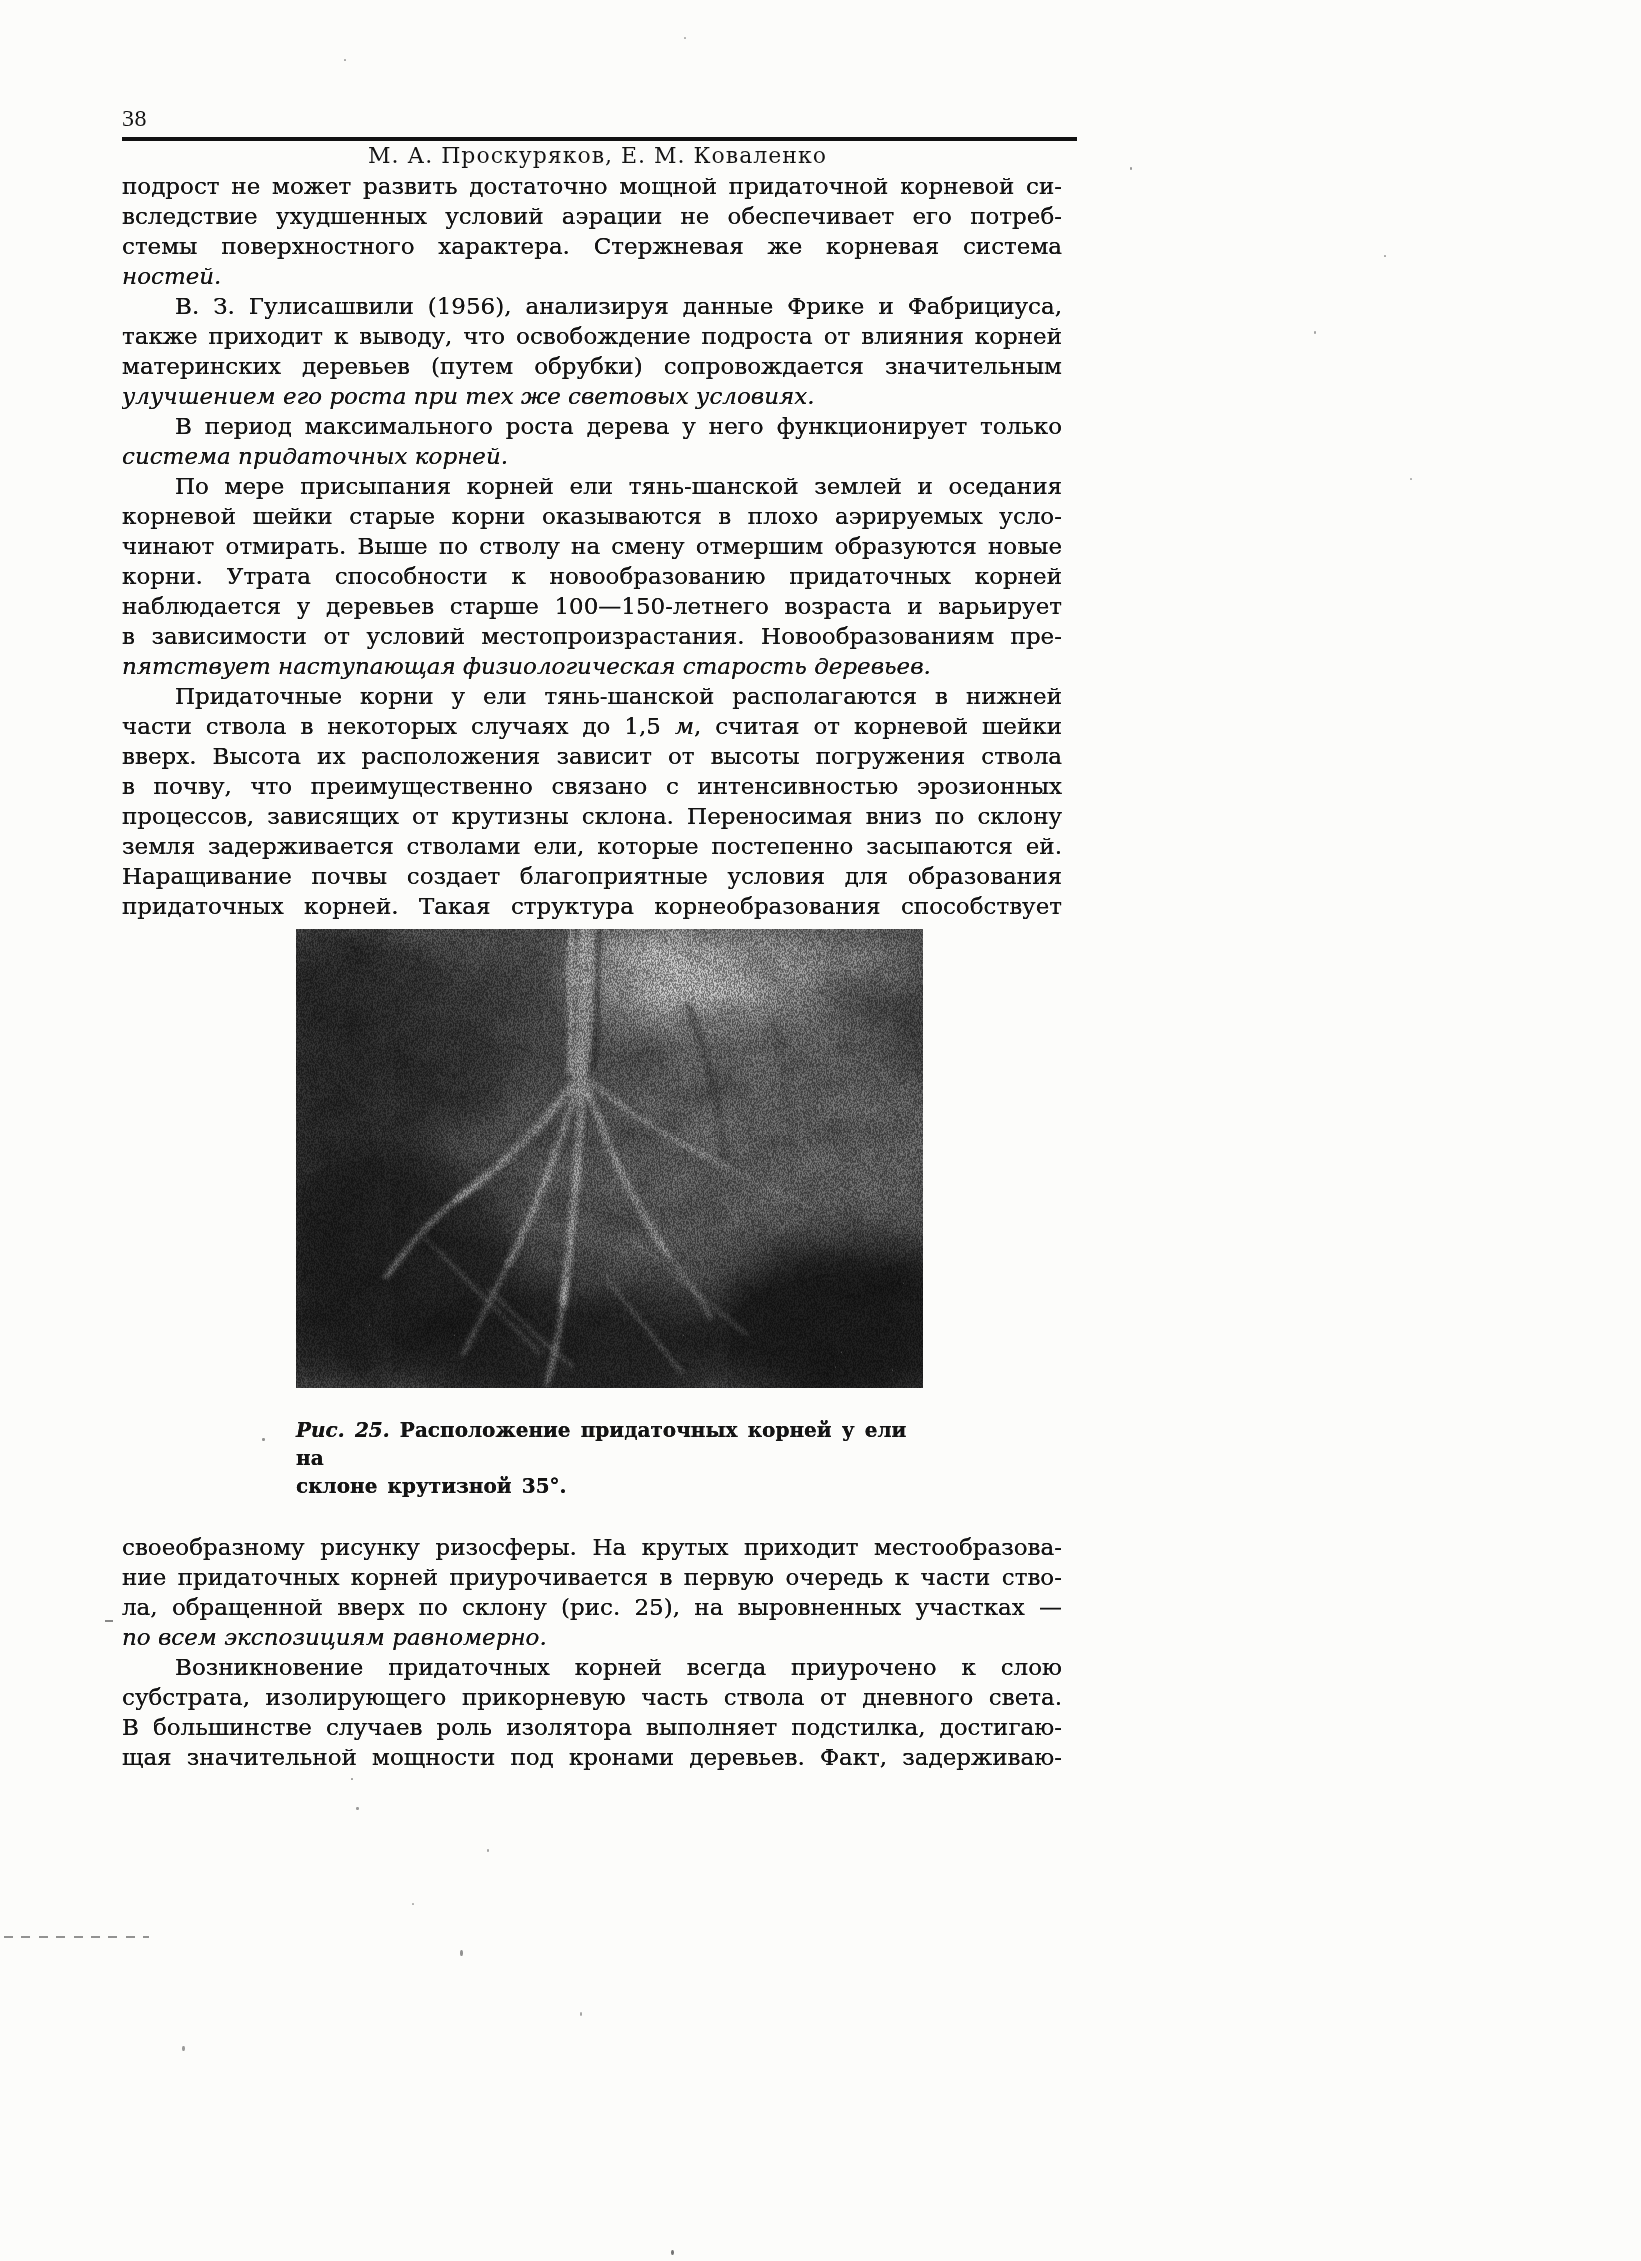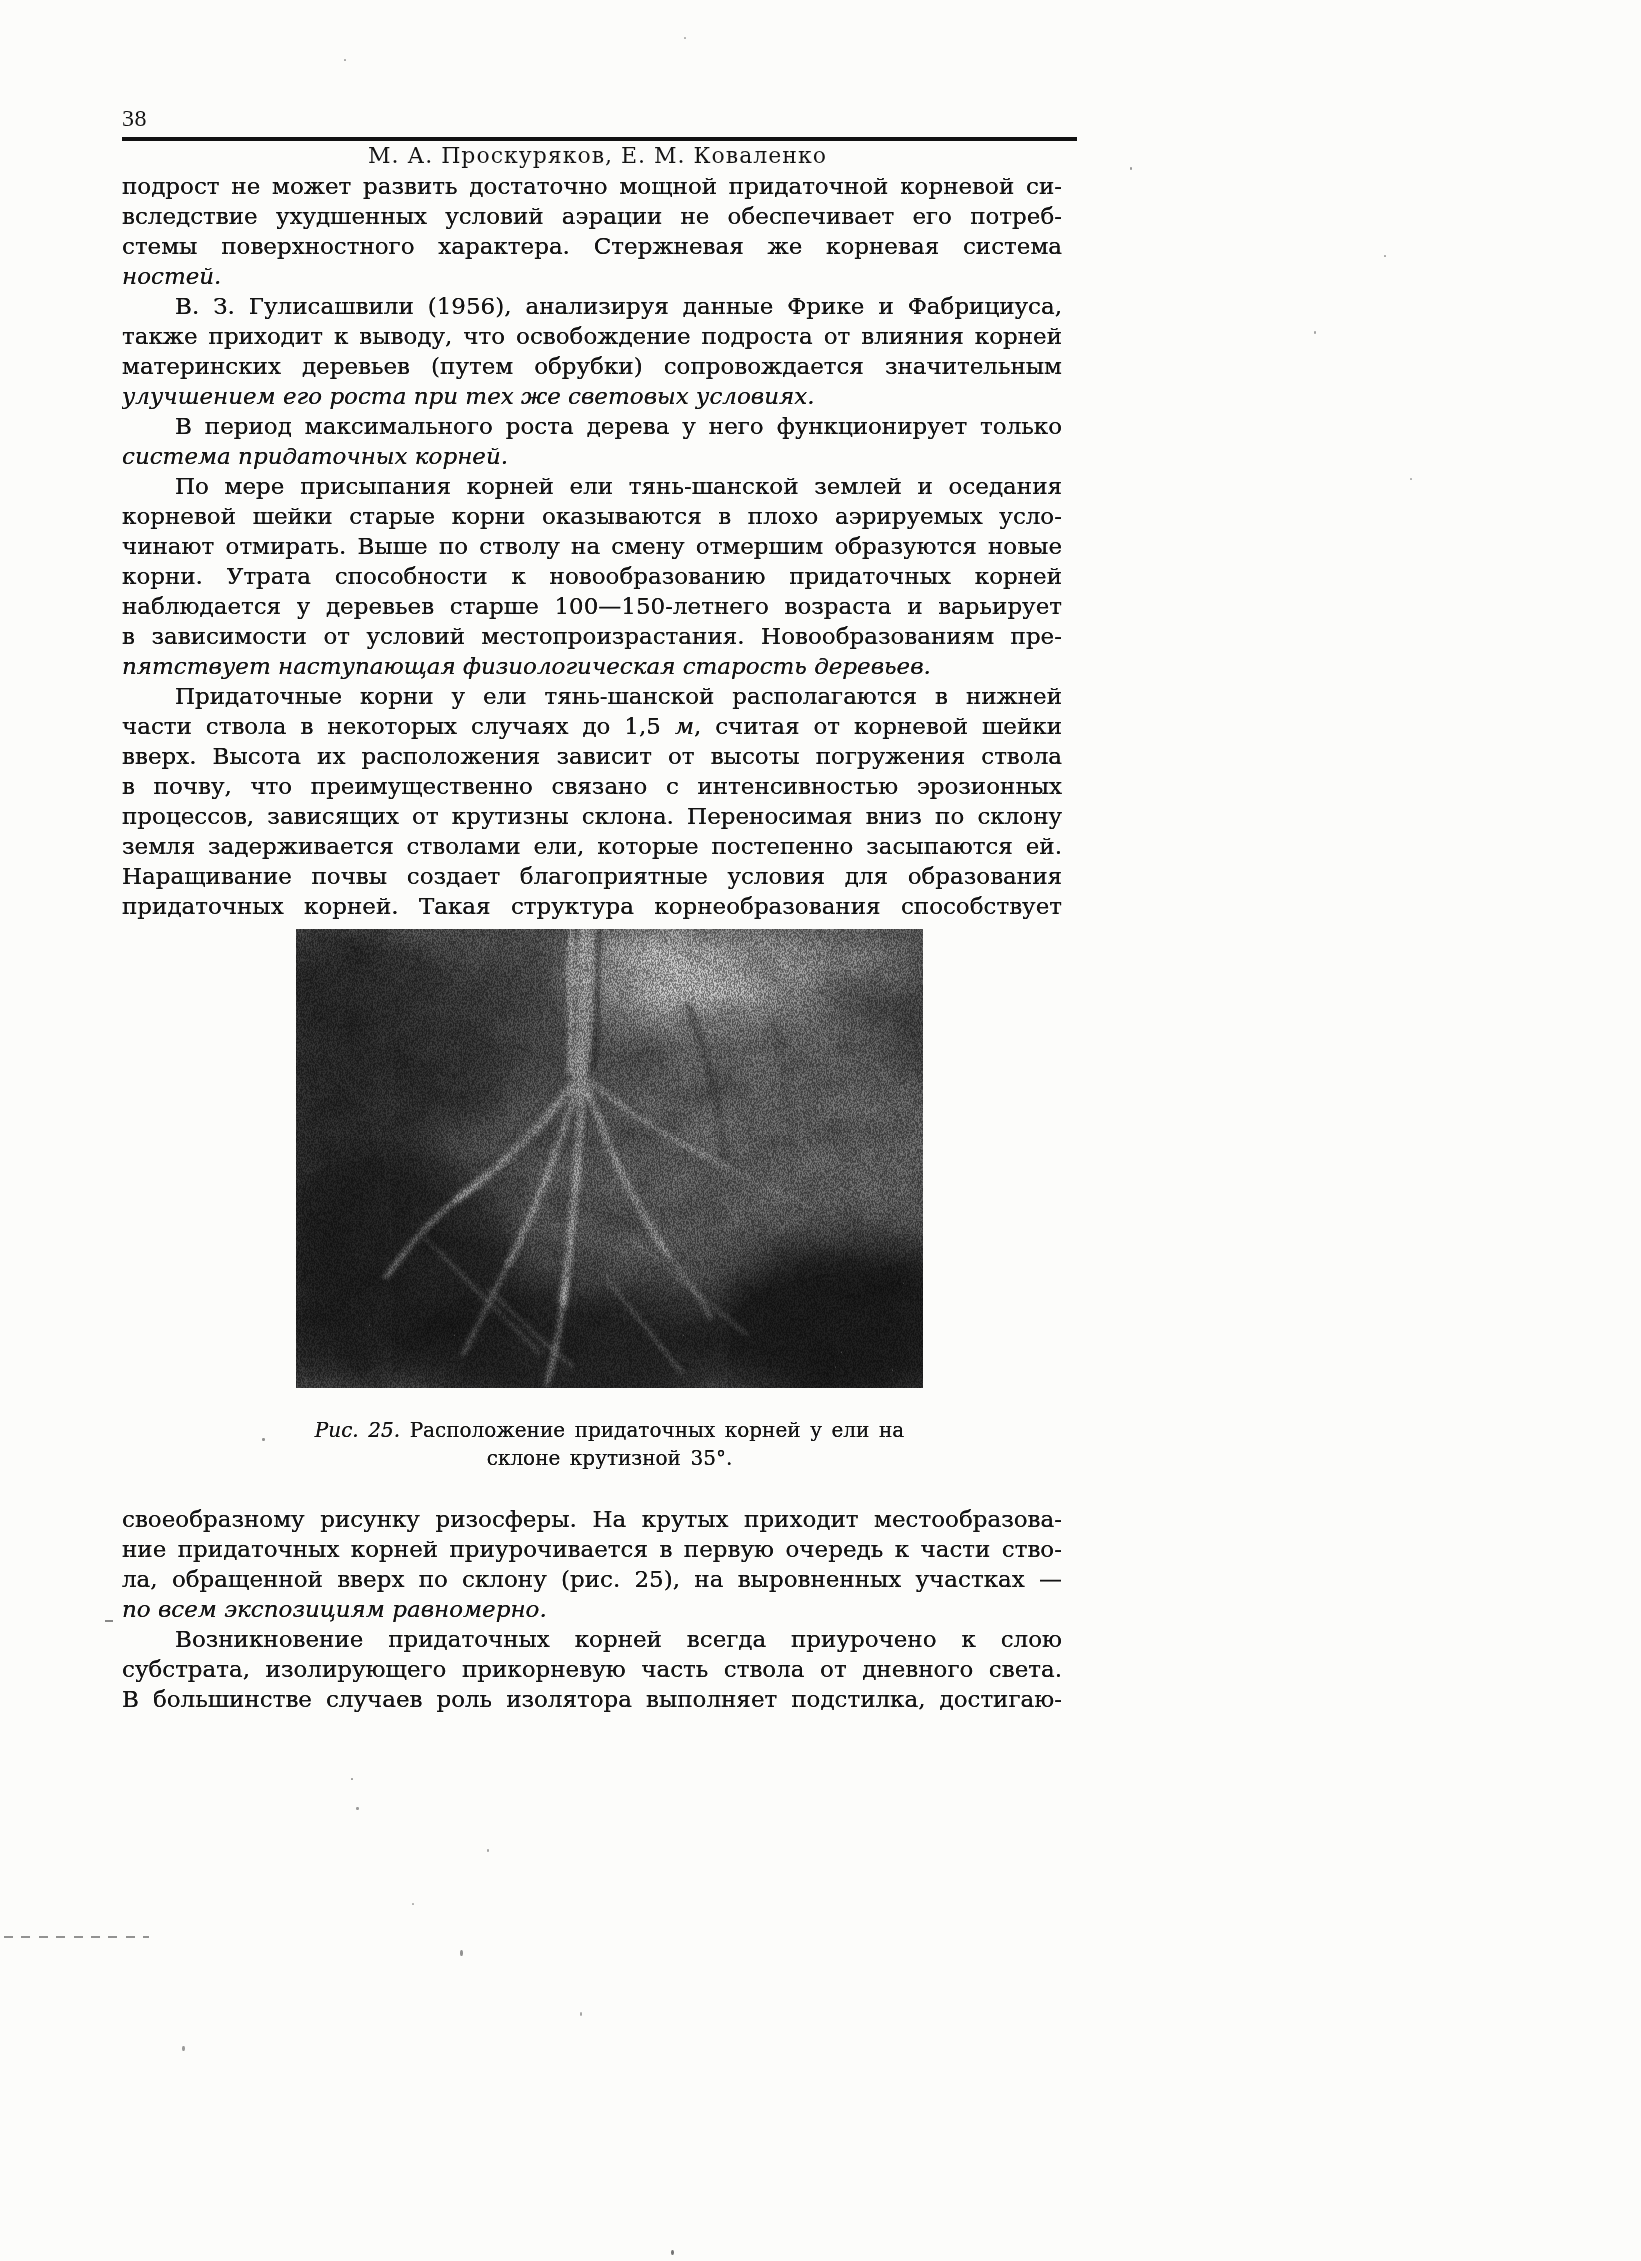--- a/index.html
+++ b/index.html
@@ -41,23 +41,24 @@
   .ln.ind{text-indent:53px;}
   
   .figure{
     margin:7.7px 0 32px 174px;width:627px;padding:0;
   }
   .photo{
     width:627px;height:459px;overflow:hidden;background:#6e6e6e;
   }
   .photo svg{display:block;}
   .figcap{
-    margin-top:28px;text-align:center;
+    margin-top:28px;text-align:left;
     font-size:20px;line-height:28px;word-spacing:3.2px;
     text-shadow:0 0 0.3px currentColor;
+    font-weight:bold;
   }
   
   .artifact{position:absolute;background:#3a3a3a;border-radius:45%;}
   .dashline{
     position:absolute;left:3.9px;top:1936px;width:145px;height:1.9px;
     background:repeating-linear-gradient(90deg,#4c4c4c 0 9px,transparent 9px 17.4px);
     opacity:.6;border-radius:0;
   }
 </style>
 </head>
@@ -203,20 +204,21 @@
       <div class="ln">своеобразному рисунку ризосферы. На крутых приходит местообразова-</div>
       <div class="ln">ние придаточных корней приурочивается в первую очередь к части ство-</div>
       <div class="ln">ла, обращенной вверх по склону (рис. 25), на выровненных участках —</div>
       <div class="ln end">по всем экспозициям равномерно.</div>
     </div>
 
     <div class="para">
       <div class="ln ind">Возникновение придаточных корней всегда приурочено к слою</div>
       <div class="ln">субстрата, изолирующего прикорневую часть ствола от дневного света.</div>
       <div class="ln">В большинстве случаев роль изолятора выполняет подстилка, достигаю-</div>
+      <div class="ln">щая значительной мощности под кронами деревьев. Факт, задерживаю-</div>
     </div>
 
   </div>
 
   <div>
     <div class="dashline"></div>
     <div class="artifact" style="left:344px;top:59px;width:1.9px;height:1.9px;opacity:.45;"></div>
     <div class="artifact" style="left:684px;top:37px;width:1.9px;height:1.9px;opacity:.4;"></div>
     <div class="artifact" style="left:1130px;top:167px;width:1.9px;height:2.6px;opacity:.5;"></div>
     <div class="artifact" style="left:1384px;top:255px;width:1.9px;height:1.9px;opacity:.45;"></div>

